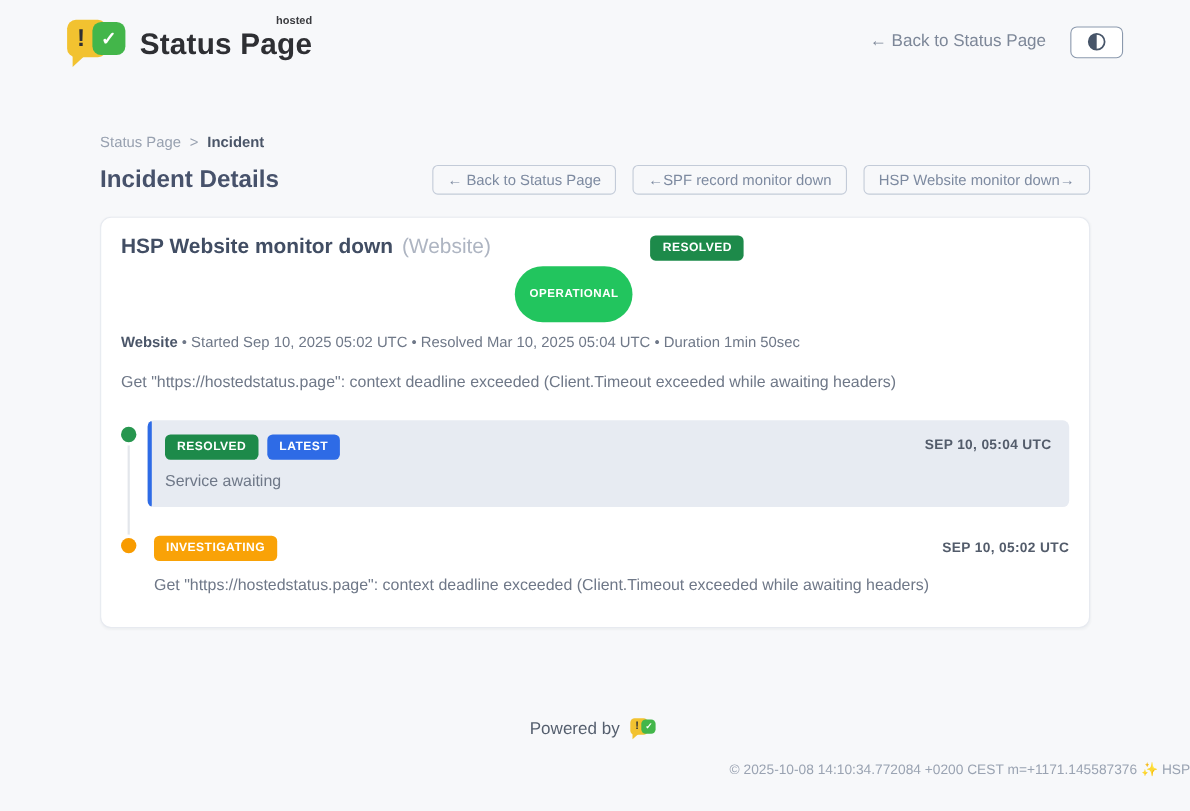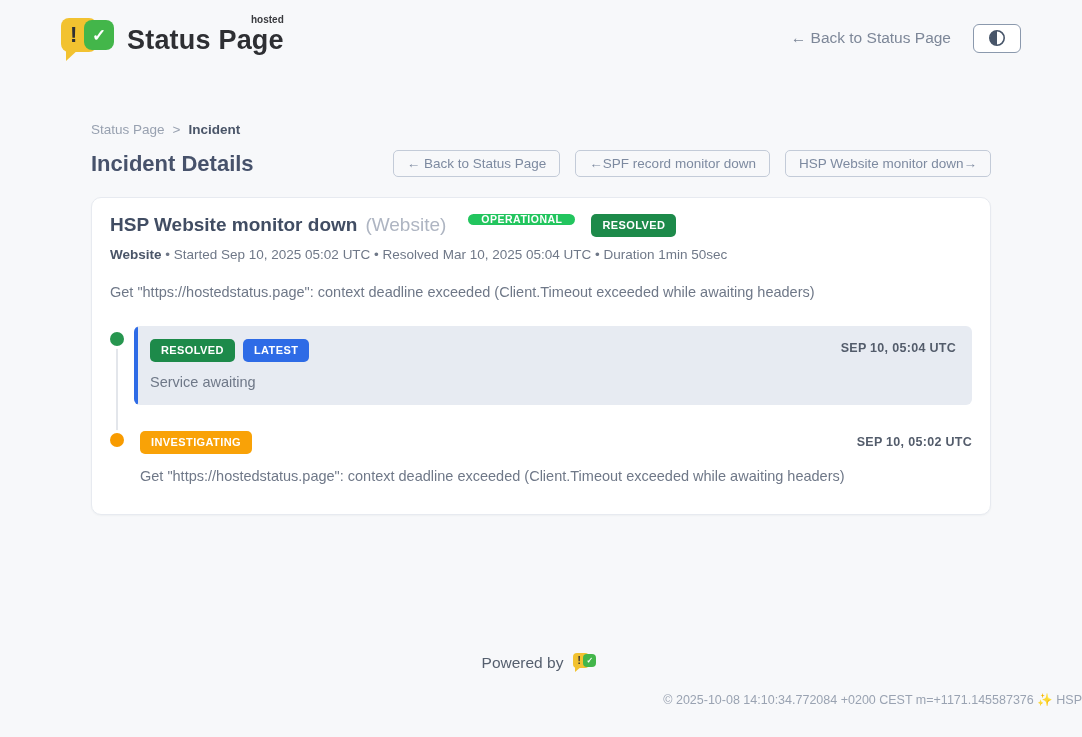--- a/index.html
+++ b/index.html
@@ -65,21 +65,21 @@
     cursor: pointer;
   }
 
   
   .main { width: 900px; margin: 60px auto 0 auto; }
   .breadcrumb { font-size: 13.5px; color: #98a1b0; display: flex; gap: 8px; align-items: center; }
   .breadcrumb .crumb-link { cursor: pointer; }
   .breadcrumb .crumb-current { color: #4a5568; font-weight: 700; }
   .title-row {
     margin-top: 13px;
-    display: flex; align-items: center; justify-content: space-between;
+    display: flex; justify-content: space-between;
   }
   .page-title { font-size: 22px; font-weight: 600; color: #47526b; }
   .nav-buttons { display: flex; gap: 15px; }
   .nav-btn {
     background: #f7f8fa;
     border: 1px solid #c3cbd8;
     border-radius: 5px;
     color: #7d8aa0;
     font-size: 13.5px;
     font-family: "Liberation Sans", sans-serif;
@@ -101,21 +101,21 @@
   }
   .card-title-row { display: flex; align-items: flex-start; gap: 8px; flex-wrap: wrap; }
   .card-title { font-size: 19px; font-weight: 700; color: #414d63; }
   .card-component { font-size: 19px; font-weight: 500; color: #aeb5c2; }
   .badge {
     display: inline-block; color: #fff; font-weight: 700;
     text-transform: uppercase; line-height: 1;
   }
   .badge-operational {
     background: #22c55e; font-size: 10.5px; letter-spacing: 0.5px;
-    padding: 0 13px; border-radius: 999px; margin-left: 14px;
+    padding: 20px 13px; border-radius: 999px; margin-left: 14px; margin-top: 28px;
   }
   .badge-resolved-top {
     background: #1d8a4a; font-size: 11px; letter-spacing: 0.4px;
     padding: 6px 11px; border-radius: 5px; margin-left: 8px;
   }
   .meta-line { margin-top: 10px; font-size: 13.5px; color: #6f7888; }
   .meta-component { font-weight: 700; color: #4a5568; }
   .card-description { margin-top: 22px; font-size: 14.5px; color: #6f7888; }
 
   

